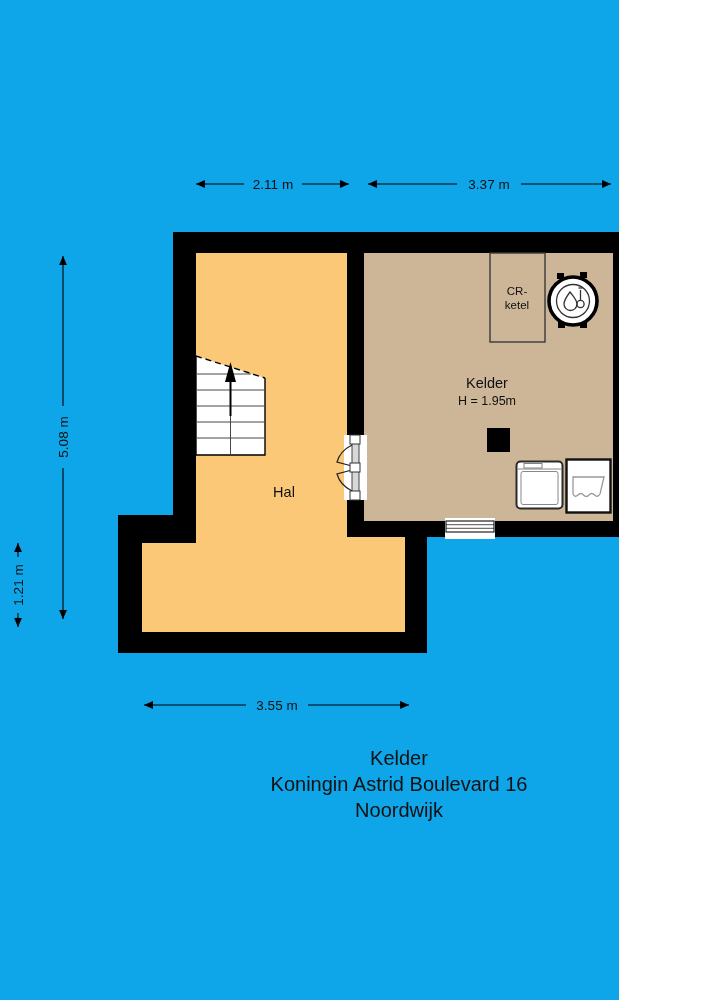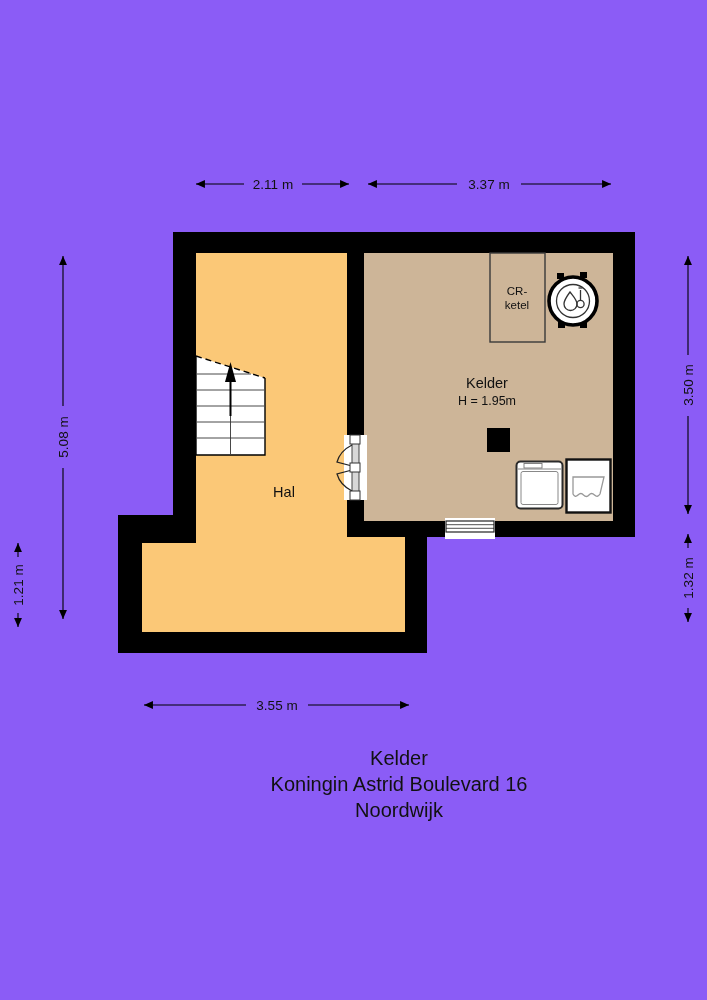--- a/index.html
+++ b/index.html
@@ -1,16 +1,16 @@
 <!DOCTYPE html>
 <html><head>
 <meta charset="utf-8">
 <style>
   html,body{margin:0;padding:0;background:#ffffff;}
-  .stage{position:relative;width:707px;height:1000px;background:#8b5cf6;overflow:hidden;
+  .stage{position:relative;width:619px;height:1000px;background:#0ea5e9;overflow:hidden;
          font-family:"Liberation Sans", sans-serif;}
   svg{display:block;}
   text{font-family:"Liberation Sans", sans-serif;fill:#111;}
   .dim-label{font-size:13.5px;}
   .room-label{font-size:14.5px;}
   .room-sub{font-size:12.5px;}
   .fixture-label{font-size:11.5px;}
   .title-line{font-size:20px;}
 </style>
 </head>

